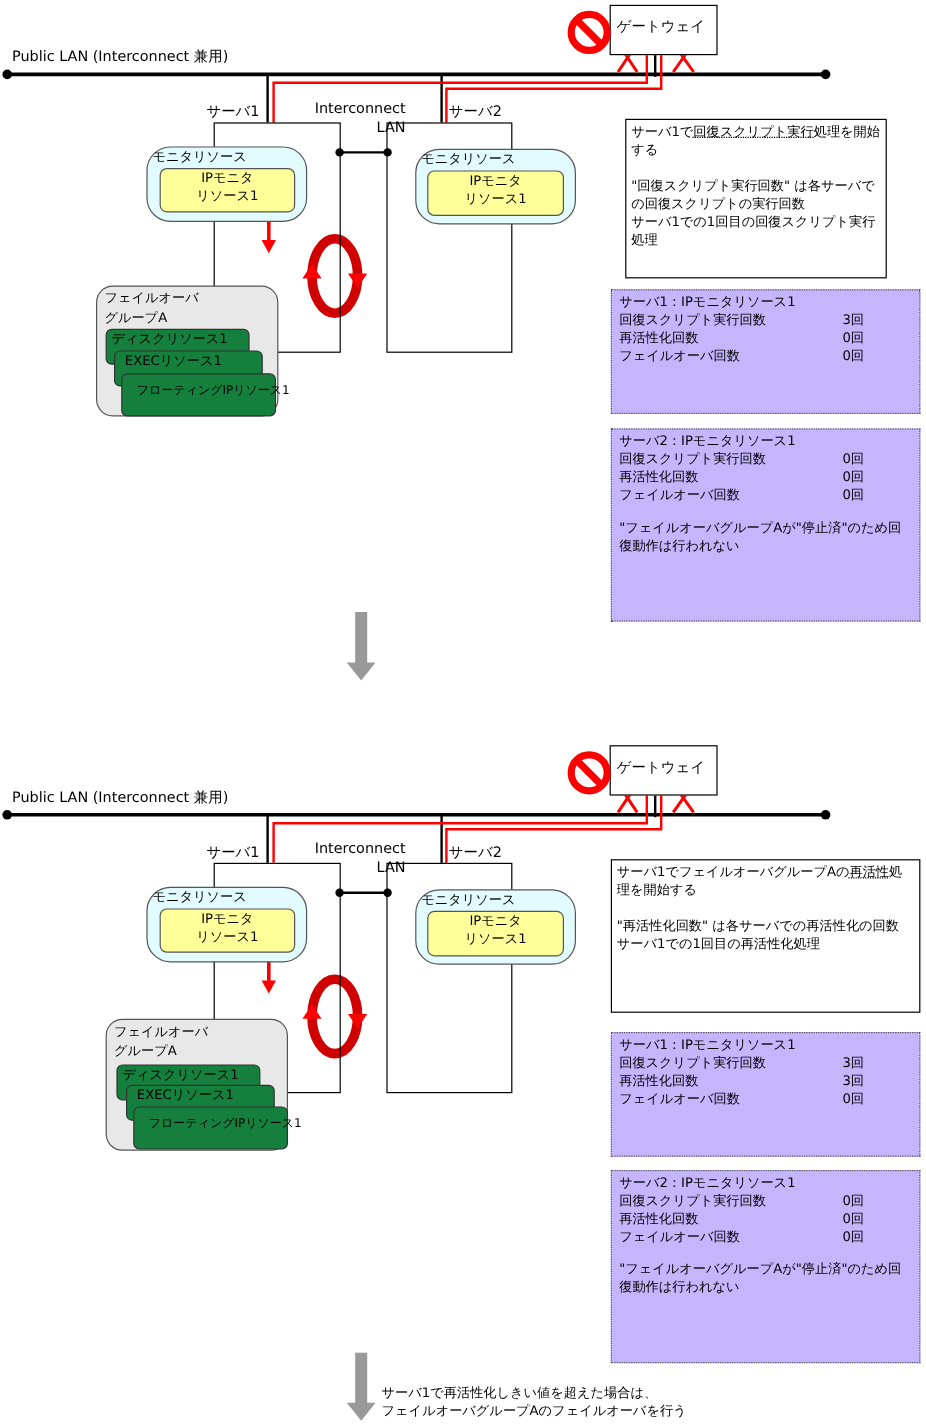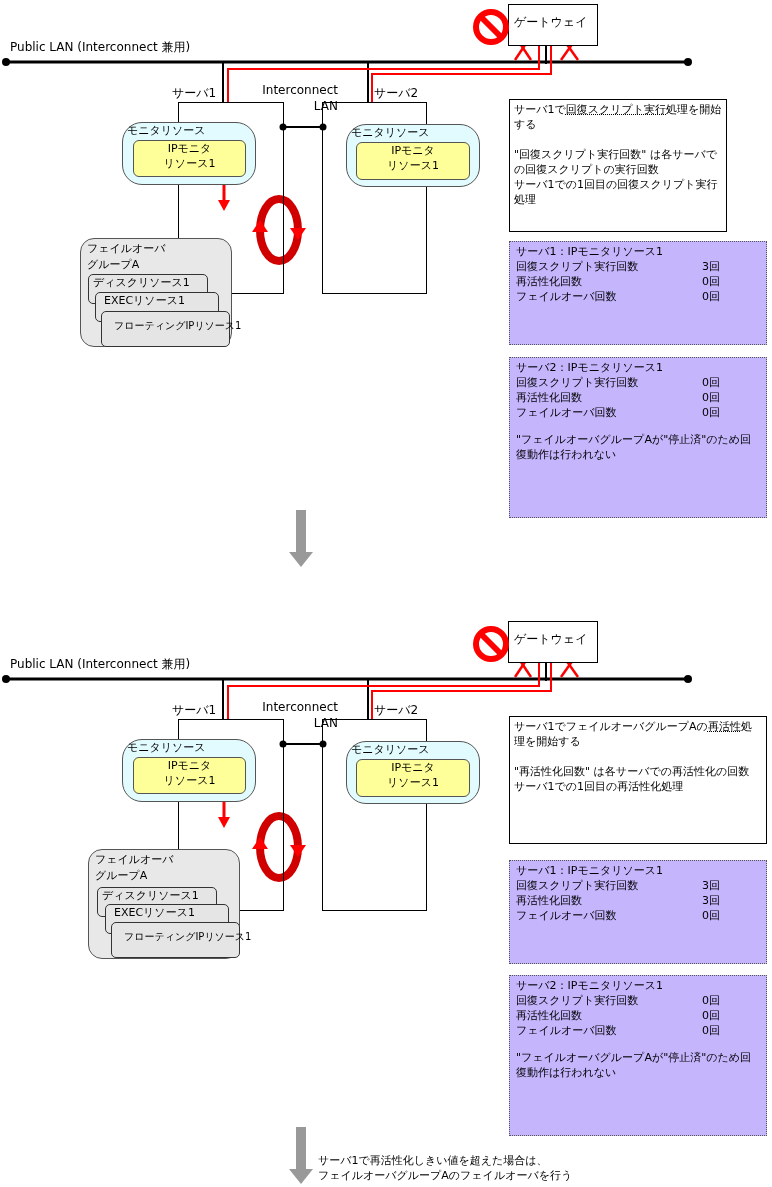--- a/index.html
+++ b/index.html
@@ -13,21 +13,21 @@
   .ic-label { text-align: right; font-size: 12px; line-height: 16px; }
   .gw-box { position: absolute; border: 1px solid #000; background: #fff; width: 88px; height: 40px; }
   .gw-text { position: absolute; font-size: 12px; }
   .srv-box { position: absolute; border: 1px solid #000; background: transparent; }
   .mon-box { position: absolute; background: #e2fbfe; border: 1px solid #555; border-radius: 20px; }
   .mon-title { position: absolute; left: 4px; top: 0px; font-size: 11px; }
   .ipmon { position: absolute; background: #ffff99; border: 1px solid #555; border-radius: 6px;
            text-align: center; font-size: 11px; line-height: 15px; }
   .fog { position: absolute; background: #e8e8e8; border: 1px solid #555; border-radius: 14px; }
   .fog-title { position: absolute; left: 6px; top: 2px; font-size: 11px; line-height: 16px; white-space: normal; }
-  .res { position: absolute; background: #e5e5e5; border: 1px solid #333; border-radius: 5px;
+  .res { position: absolute; background: #15803d; border: 1px solid #333; border-radius: 5px;
          font-size: 11px; line-height: 16px; padding-left: 4px; white-space: nowrap; }
   .note { position: absolute; border: 1px solid #000; background: #fff; font-size: 11px;
           line-height: 15px; padding: 2px 4px; box-sizing: border-box; white-space: normal; }
   .note u { text-decoration: underline dotted; }
   .counter { position: absolute; border: 1px dotted #555; background: #c4b5fd; font-size: 11px;
              line-height: 15px; padding: 2px 6px; box-sizing: border-box; }
   .counter .row { display: flex; }
   .counter .row .k { width: 186px; }
   .counter .foot { margin-top: 12px; white-space: normal; }
   .step { position: absolute; left: 318px; font-size: 11px; line-height: 15px; white-space: nowrap; }
@@ -113,21 +113,21 @@
     <div class="fog" style="left:80px; top:238px; width:150px; height:107px;">
       <div class="fog-title">
         <div>フェイルオーバ</div>
         <div>グループA</div>
       </div>
     </div>
     <div class="res" style="left:88px; top:274px; width:114px; height:28px;">ディスクリソース1</div>
     <div class="res" style="left:95px; top:292px; width:114px; height:28px; padding-left:8px;">EXECリソース1</div>
     <div class="res" style="left:101px; top:311px; width:115px; height:28px; padding-top:6px; font-size:10px; padding-left:12px;">フローティングIPリソース1</div>
 
-    <div class="note" style="left:509px; top:99px; width:218px; height:133px;">
+    <div class="note" style="left:521px; top:99px; width:218px; height:133px;">
       <div><span>サーバ1で</span><u>回復スクリプト実行</u><span>処理を開始する</span></div>
       <div style="height:15px;"></div>
       <div>"回復スクリプト実行回数" は各サーバでの回復スクリプトの実行回数</div>
       <div>サーバ1での1回目の回復スクリプト実行処理</div>
     </div>
 
     <div class="counter" style="left:509px; top:241px; width:258px; height:104px;">
       <div>サーバ1：IPモニタリソース1</div>
       <div class="row">
           <span class="k">回復スクリプト実行回数</span>

